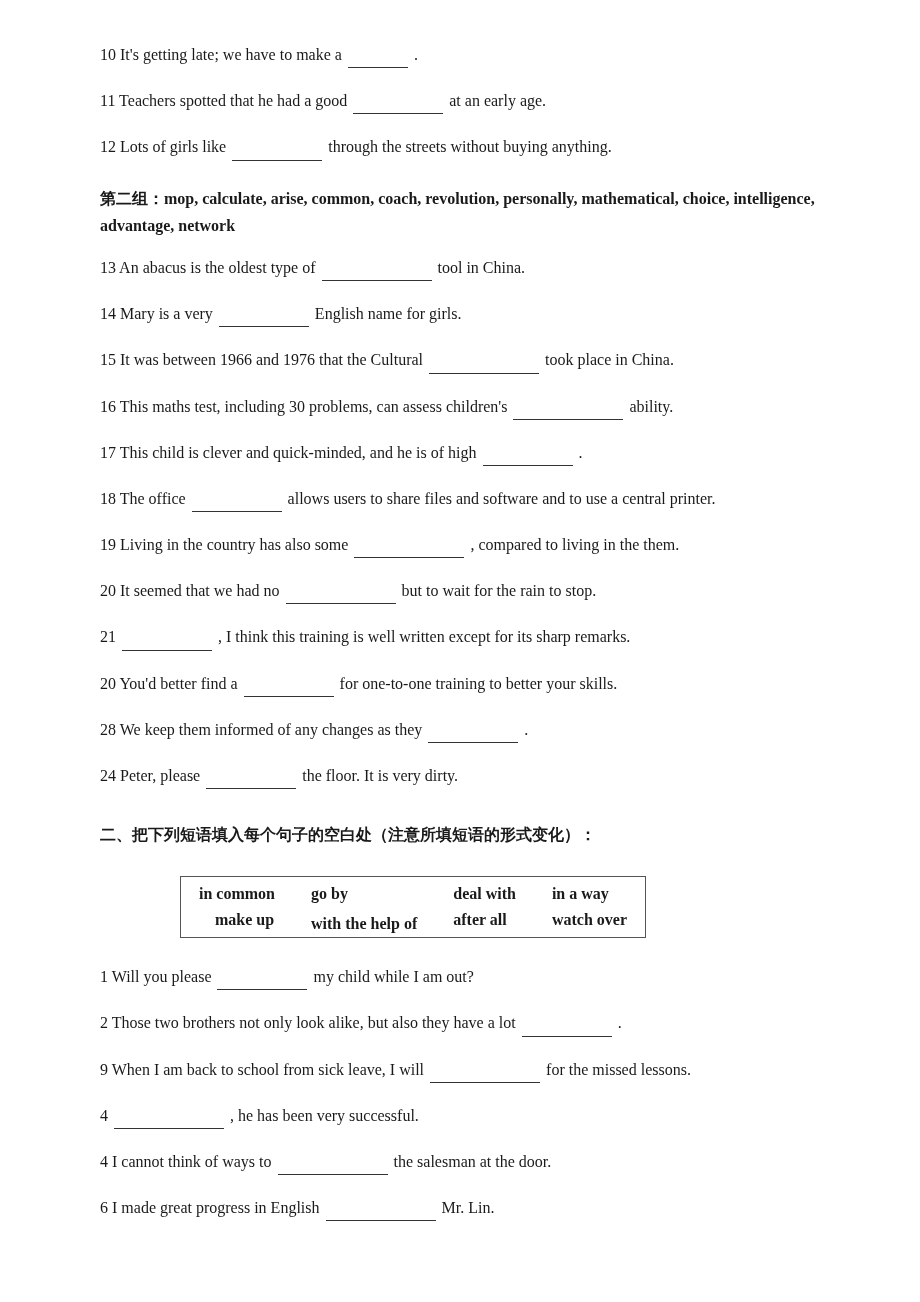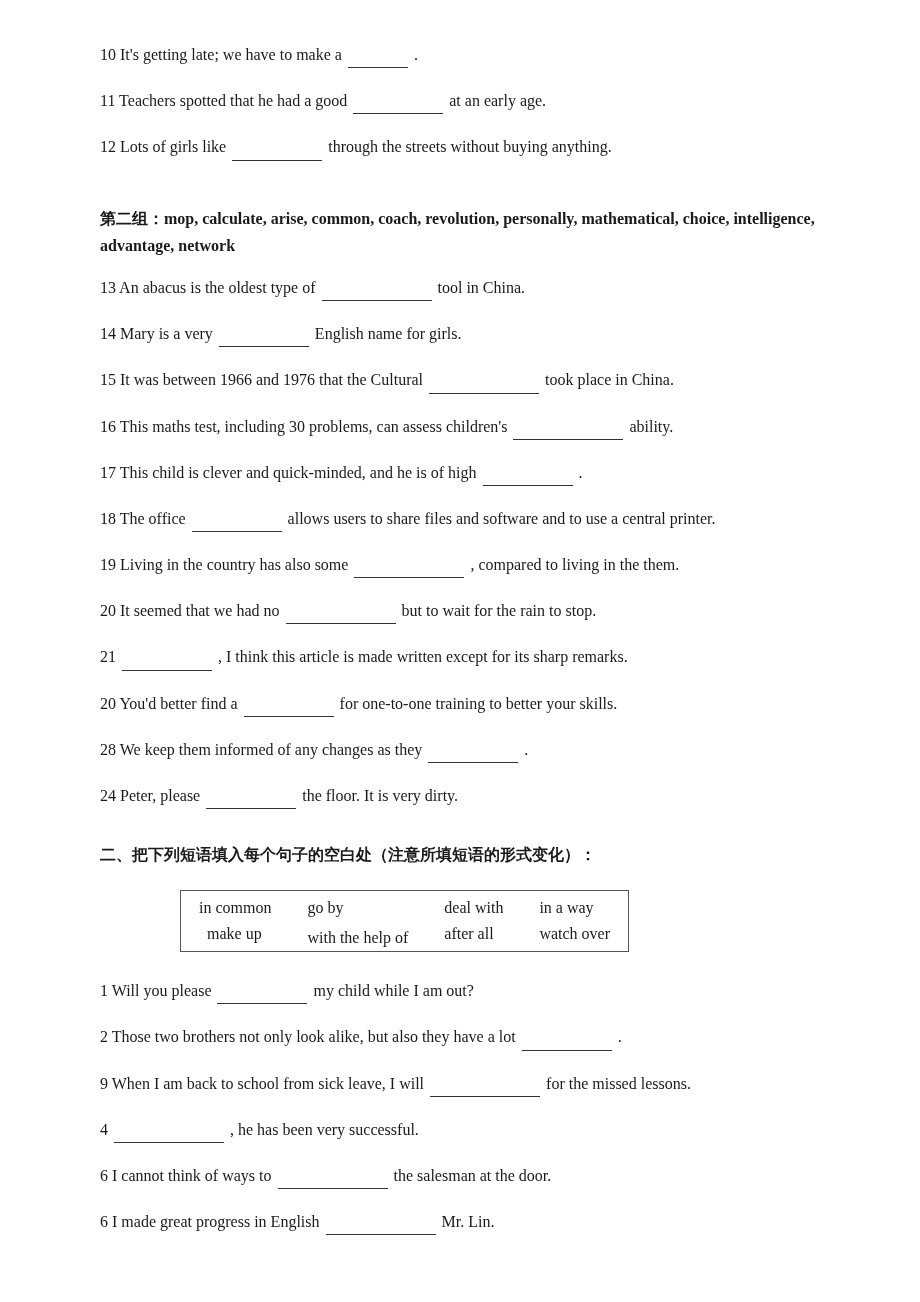--- a/index.html
+++ b/index.html
@@ -35,21 +35,21 @@
       margin-bottom: 14px;
       margin-top: 30px;
       line-height: 1.7;
     }
     .section-header .bold-text {
       font-weight: bold;
     }
 
     .section-title {
       font-weight: bold;
-      margin-bottom: 10px;
+      margin-bottom: 16px;
       margin-top: 30px;
       font-size: 16px;
     }
   </style>
 </head>
 <body>
 
 
 
 
@@ -65,21 +65,21 @@
   <span>at an early age.</span>
 </div>
 
 <div class="sentence">
   <span>12 Lots of girls like</span>
   <span class="blank blank-medium">&nbsp;&nbsp;&nbsp;&nbsp;&nbsp;&nbsp;&nbsp;&nbsp;&nbsp;&nbsp;</span>
   <span>through the streets without buying anything.</span>
 </div>
 
 
-<div class="section-header" style="margin-top:44px;">
+<div class="section-header" style="margin-top:24px;">
   <span class="bold-text">第二组：</span><span class="bold-text">mop, calculate, arise, common, coach, revolution, personally, mathematical, choice, intelligence, advantage, network</span>
 </div>
 
 
 <div class="sentence">
   <span>13 An abacus is the oldest type of</span>
   <span class="blank blank-long">&nbsp;&nbsp;&nbsp;&nbsp;&nbsp;&nbsp;&nbsp;&nbsp;&nbsp;&nbsp;&nbsp;</span>
   <span>tool in China.</span>
 </div>
 
@@ -121,21 +121,21 @@
 
 <div class="sentence">
   <span>20 It seemed that we had no</span>
   <span class="blank blank-long">&nbsp;&nbsp;&nbsp;&nbsp;&nbsp;&nbsp;&nbsp;&nbsp;&nbsp;&nbsp;&nbsp;</span>
   <span>but to wait for the rain to stop.</span>
 </div>
 
 <div class="sentence">
   <span>21</span>
   <span class="blank blank-medium" style="min-width:90px;">&nbsp;&nbsp;&nbsp;&nbsp;&nbsp;&nbsp;&nbsp;&nbsp;&nbsp;&nbsp;</span>
-  <span>, I think this article is made written except for its sharp remarks.</span>
+  <span>, I think this training is well written except for its sharp remarks.</span>
 </div>
 
 <div class="sentence">
   <span>20 You'd better find a</span>
   <span class="blank blank-medium">&nbsp;&nbsp;&nbsp;&nbsp;&nbsp;&nbsp;&nbsp;&nbsp;&nbsp;&nbsp;</span>
   <span>for one-to-one training to better your skills.</span>
 </div>
 
 <div class="sentence">
   <span>28 We keep them informed of any changes as they</span>
@@ -147,38 +147,38 @@
   <span>24 Peter, please</span>
   <span class="blank blank-medium">&nbsp;&nbsp;&nbsp;&nbsp;&nbsp;&nbsp;&nbsp;&nbsp;&nbsp;&nbsp;</span>
   <span>the floor. It is very dirty.</span>
 </div>
 
 
 <div class="section-title" style="margin-top:36px;">二、把下列短语填入每个句子的空白处（注意所填短语的形式变化）：</div>
 
 
 <div style="margin: 14px 0 20px 80px; display: inline-block;">
-  <table style="border: 1px solid #555; border-collapse: collapse; padding: 10px;">
+  <table style="border: 1px solid #555; border-collapse: collapse; padding: 10px; font-weight: bold;">
     <tbody>
       <tr>
         <td style="padding: 8px 18px 4px 18px; border: none; white-space: nowrap;">
           <span>in common</span>
         </td>
         <td style="padding: 8px 18px 4px 18px; border: none; white-space: nowrap;">
           <span>go by</span>
         </td>
         <td style="padding: 8px 18px 4px 18px; border: none; white-space: nowrap;">
           <span>deal with</span>
         </td>
         <td style="padding: 8px 18px 4px 18px; border: none; white-space: nowrap;">
           <span>in a way</span>
         </td>
       </tr>
       <tr>
-        <td style="padding: 4px 18px 8px 26px; border: none; white-space: nowrap;">
+        <td style="padding: 4px 18px 8px 34px; border: none; white-space: nowrap;">
           <span>make up</span>
         </td>
         <td style="padding: 4px 18px 0 18px; border: none; white-space: nowrap;">
           <span>with the help of</span>
         </td>
         <td style="padding: 4px 18px 8px 18px; border: none; white-space: nowrap;">
           <span>after all</span>
         </td>
         <td style="padding: 4px 18px 8px 18px; border: none; white-space: nowrap; margin-top: 34px;">
           <span>watch over</span>
@@ -207,21 +207,21 @@
   <span>for the missed lessons.</span>
 </div>
 
 <div class="sentence">
   <span>4</span>
   <span class="blank blank-long">&nbsp;&nbsp;&nbsp;&nbsp;&nbsp;&nbsp;&nbsp;&nbsp;&nbsp;&nbsp;&nbsp;</span>
   <span>, he has been very successful.</span>
 </div>
 
 <div class="sentence">
-  <span>6 I cannot think of ways to</span>
+  <span>4 I cannot think of ways to</span>
   <span class="blank blank-long">&nbsp;&nbsp;&nbsp;&nbsp;&nbsp;&nbsp;&nbsp;&nbsp;&nbsp;&nbsp;&nbsp;</span>
   <span>the salesman at the door.</span>
 </div>
 
 <div class="sentence">
   <span>6 I made great progress in English</span>
   <span class="blank blank-long">&nbsp;&nbsp;&nbsp;&nbsp;&nbsp;&nbsp;&nbsp;&nbsp;&nbsp;&nbsp;&nbsp;&nbsp;</span>
   <span>Mr. Lin.</span>
 </div>
 

